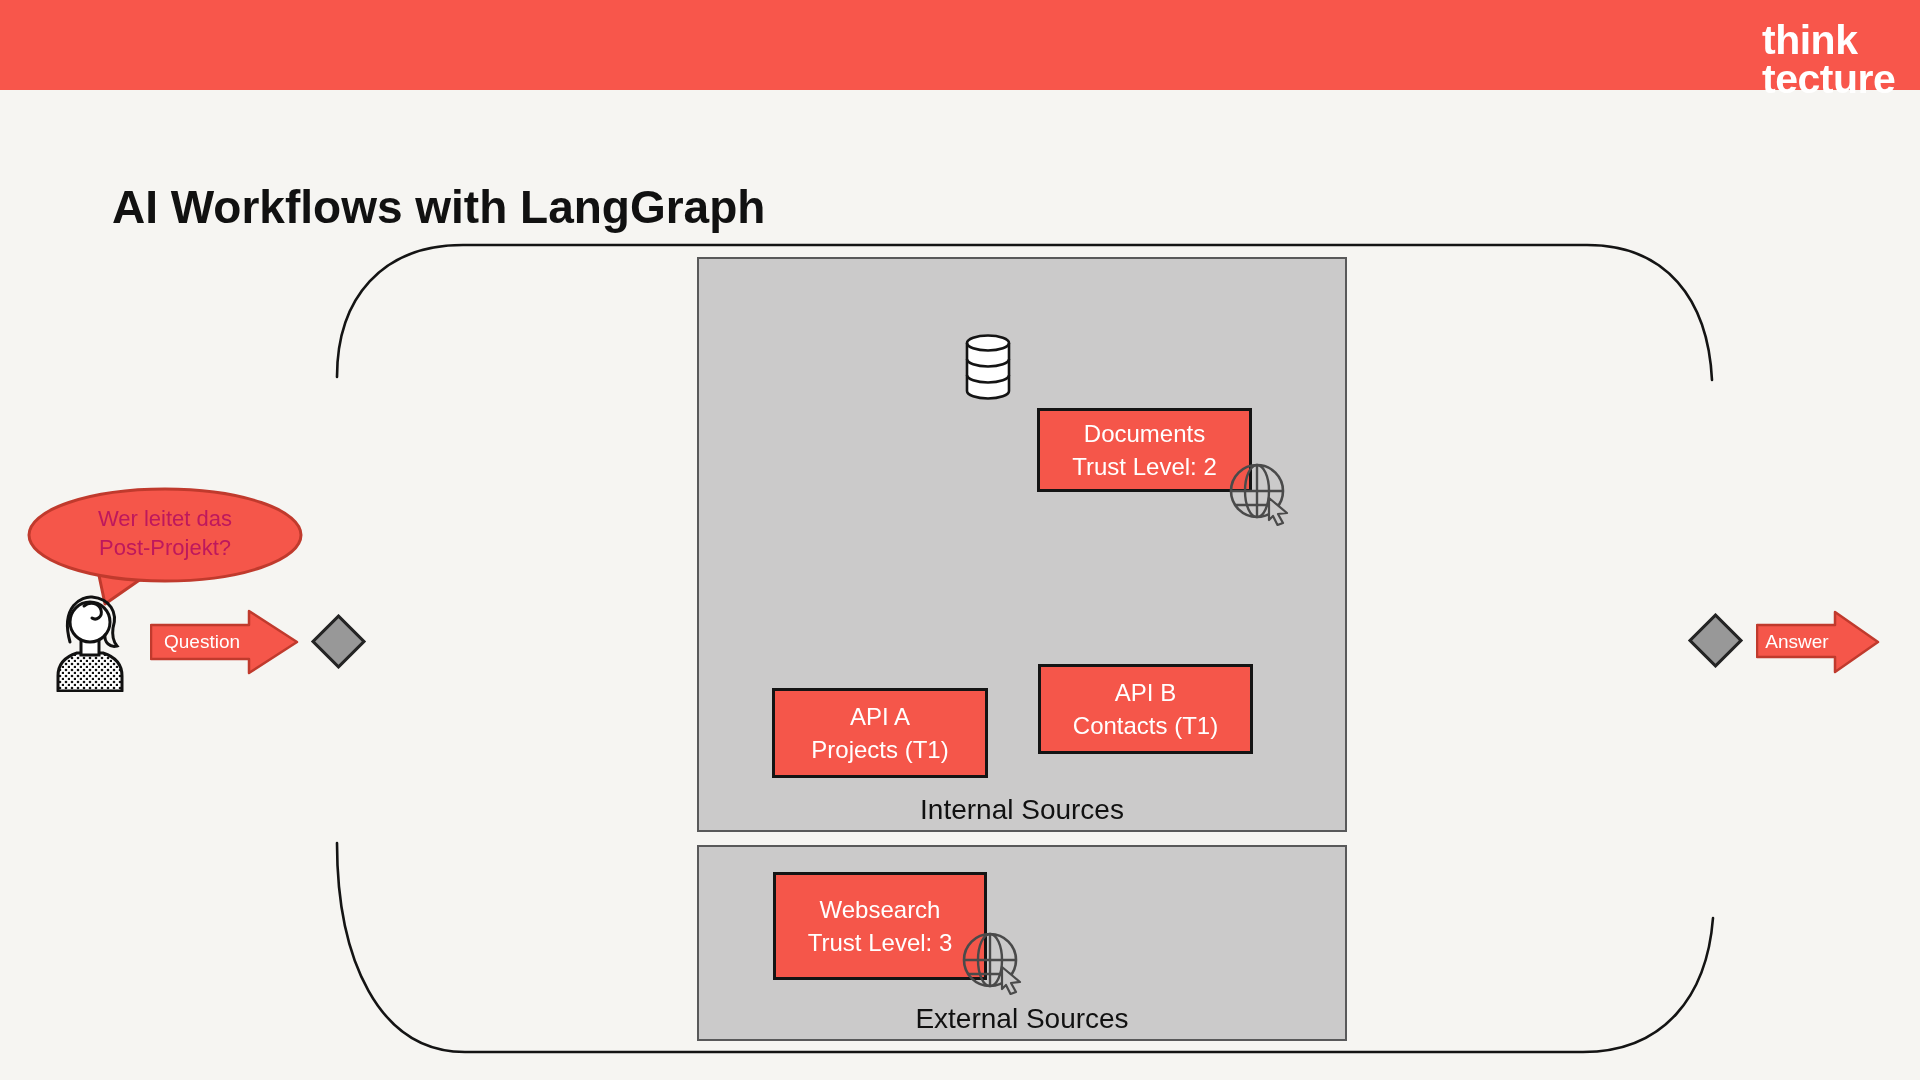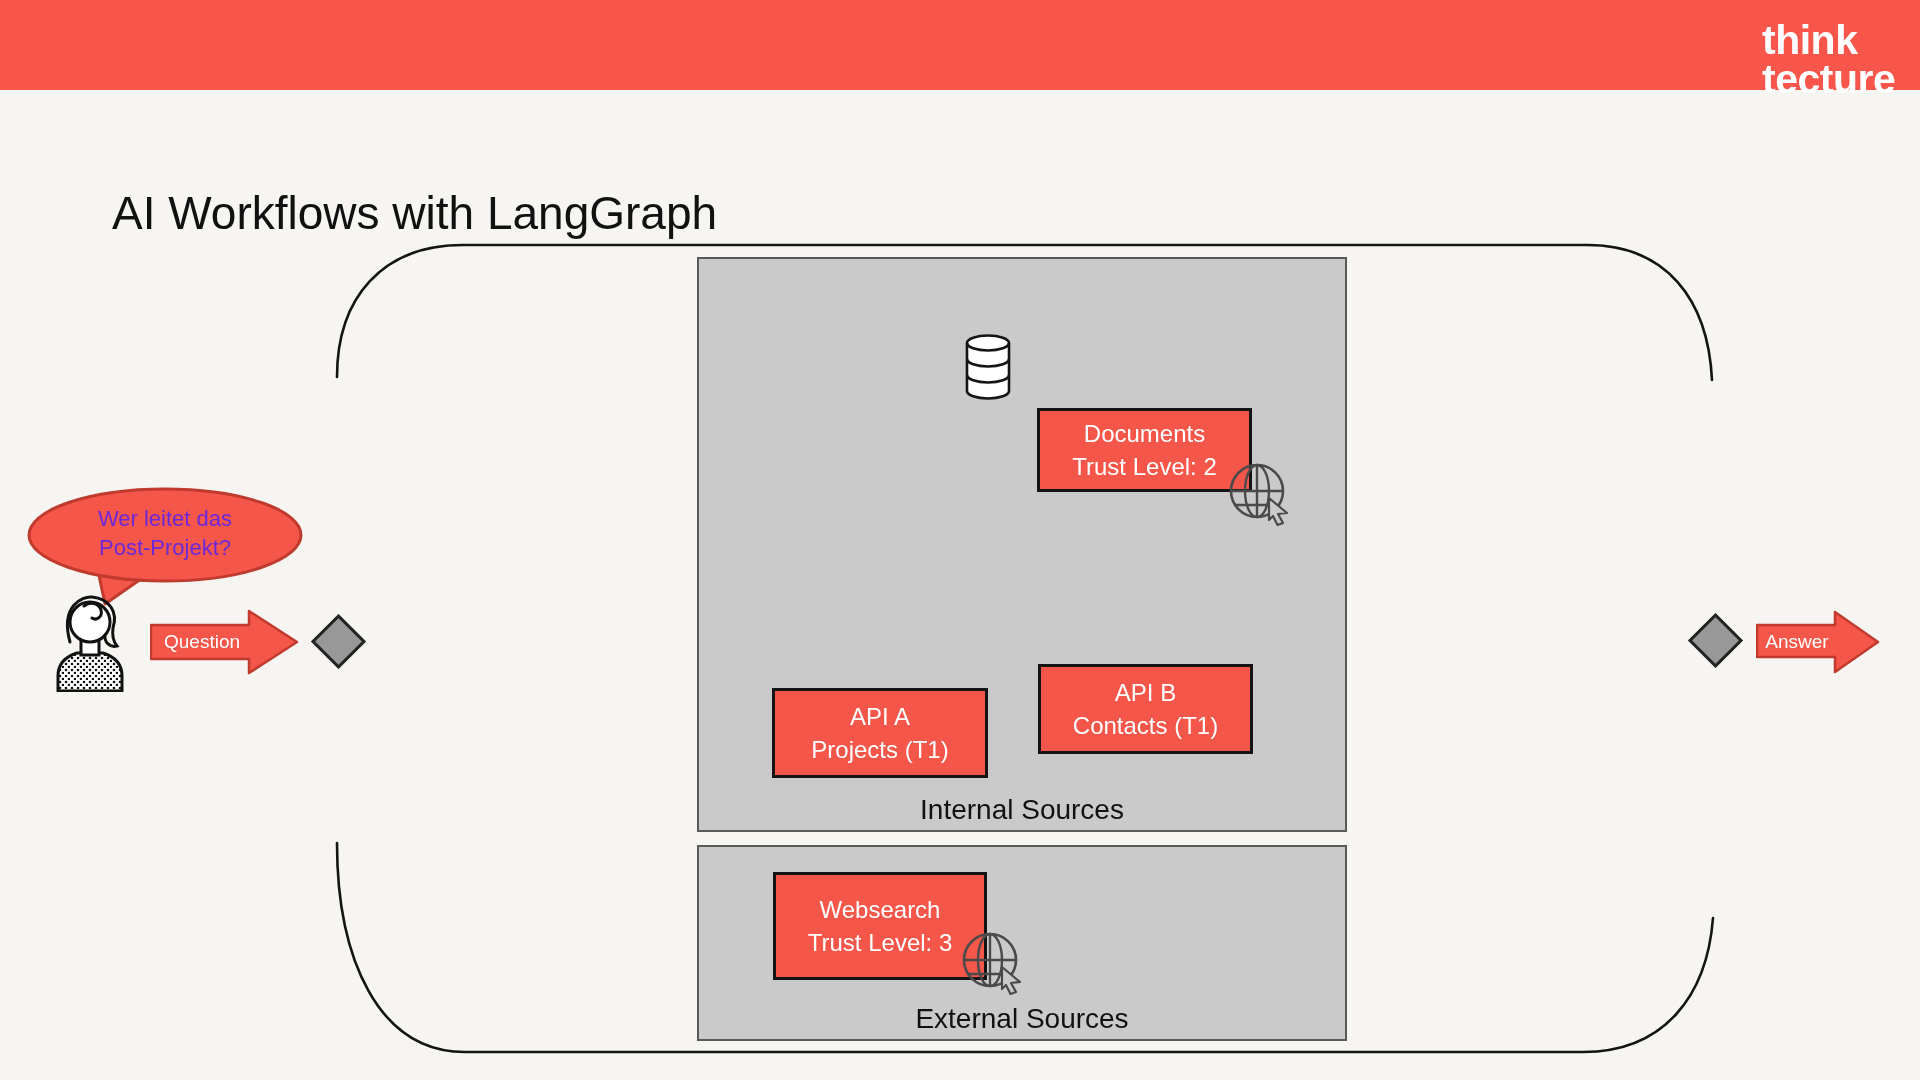--- a/index.html
+++ b/index.html
@@ -5,21 +5,21 @@
   html,body{margin:0;padding:0;background:#e9e8e6;}
   #page{position:relative;width:1920px;height:1080px;background:#F6F5F2;overflow:hidden;
         font-family:"Liberation Sans",sans-serif;}
 
   
   .header-bar{position:absolute;left:0;top:0;width:1920px;height:90px;background:#F8564B;}
   .brand-logo{position:absolute;left:1762px;top:21px;color:#ffffff;font-weight:bold;
               font-size:41px;line-height:0.94;letter-spacing:-0.5px;}
 
   
-  .page-title{position:absolute;left:112px;top:186px;font-size:46px;font-weight:normal;color:#111111;}
+  .page-title{position:absolute;left:112px;top:180px;font-size:46px;font-weight:bold;color:#111111;}
 
   
   .frame-svg{position:absolute;left:0;top:0;pointer-events:none;}
 
   
   .group{position:absolute;box-sizing:border-box;background:#CBCACA;border:2px solid #59595A;}
   #group-internal{left:697px;top:257px;width:650px;height:575px;}
   #group-external{left:697px;top:845px;width:650px;height:196px;}
   .group-label{position:absolute;left:0;right:0;bottom:4px;text-align:center;
                font-size:28px;color:#111111;}
@@ -38,21 +38,21 @@
   .abs{position:absolute;}
   #database-icon{left:964px;top:333px;}
   #globe-documents{left:1228px;top:462px;}
   #globe-websearch{left:961px;top:931px;}
   #person-icon{left:46px;top:590px;}
 
   
   #speech-bubble{left:25px;top:486px;width:285px;height:122px;}
   .bubble-text{position:absolute;left:0;top:0;width:280px;height:96px;display:flex;
                flex-direction:column;align-items:center;justify-content:center;
-               color:#6d28d9;font-size:22px;line-height:1.3;text-align:center;}
+               color:#be185d;font-size:22px;line-height:1.3;text-align:center;}
 
   
   #question-arrow{left:150px;top:609px;}
   #answer-arrow{left:1756px;top:610px;}
   .arrow-label{position:absolute;color:#ffffff;font-size:19px;display:flex;
                align-items:center;justify-content:center;}
   #question-arrow-label{left:150px;top:609px;width:104px;height:66px;}
   #answer-arrow-label{left:1756px;top:610px;width:82px;height:64px;}
 
   

